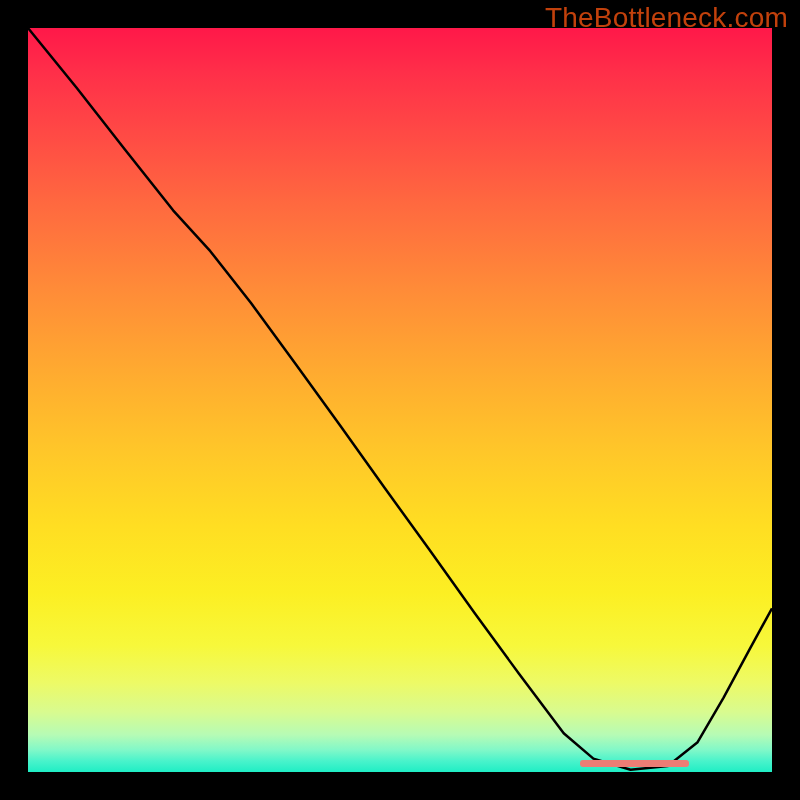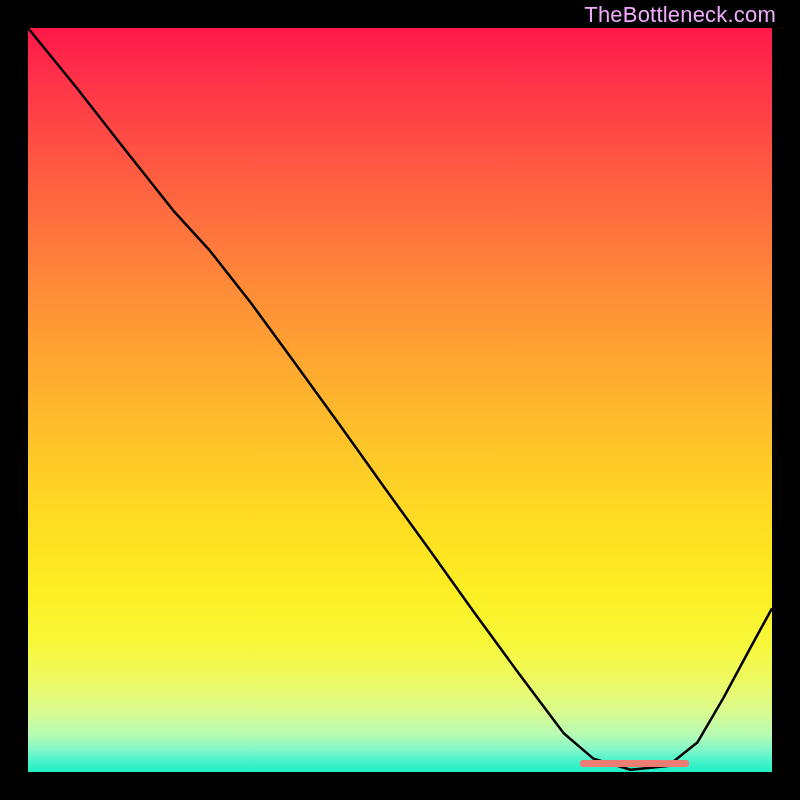--- a/index.html
+++ b/index.html
@@ -7,23 +7,23 @@
     padding: 0;
     width: 800px;
     height: 800px;
     background: #000;
     font-family: Arial, Helvetica, sans-serif;
     overflow: hidden;
   }
   .attribution {
     position: absolute;
     top: 2px;
-    right: 24px;
-    color: #f0abfc;
-    font-size: 22px;
+    right: 12px;
+    color: #c2410c;
+    font-size: 28px;
     font-weight: 400;
     letter-spacing: 0.2px;
     z-index: 10;
   }
   .plot-area {
     position: absolute;
     left: 28px;
     top: 28px;
     width: 744px;
     height: 744px;

